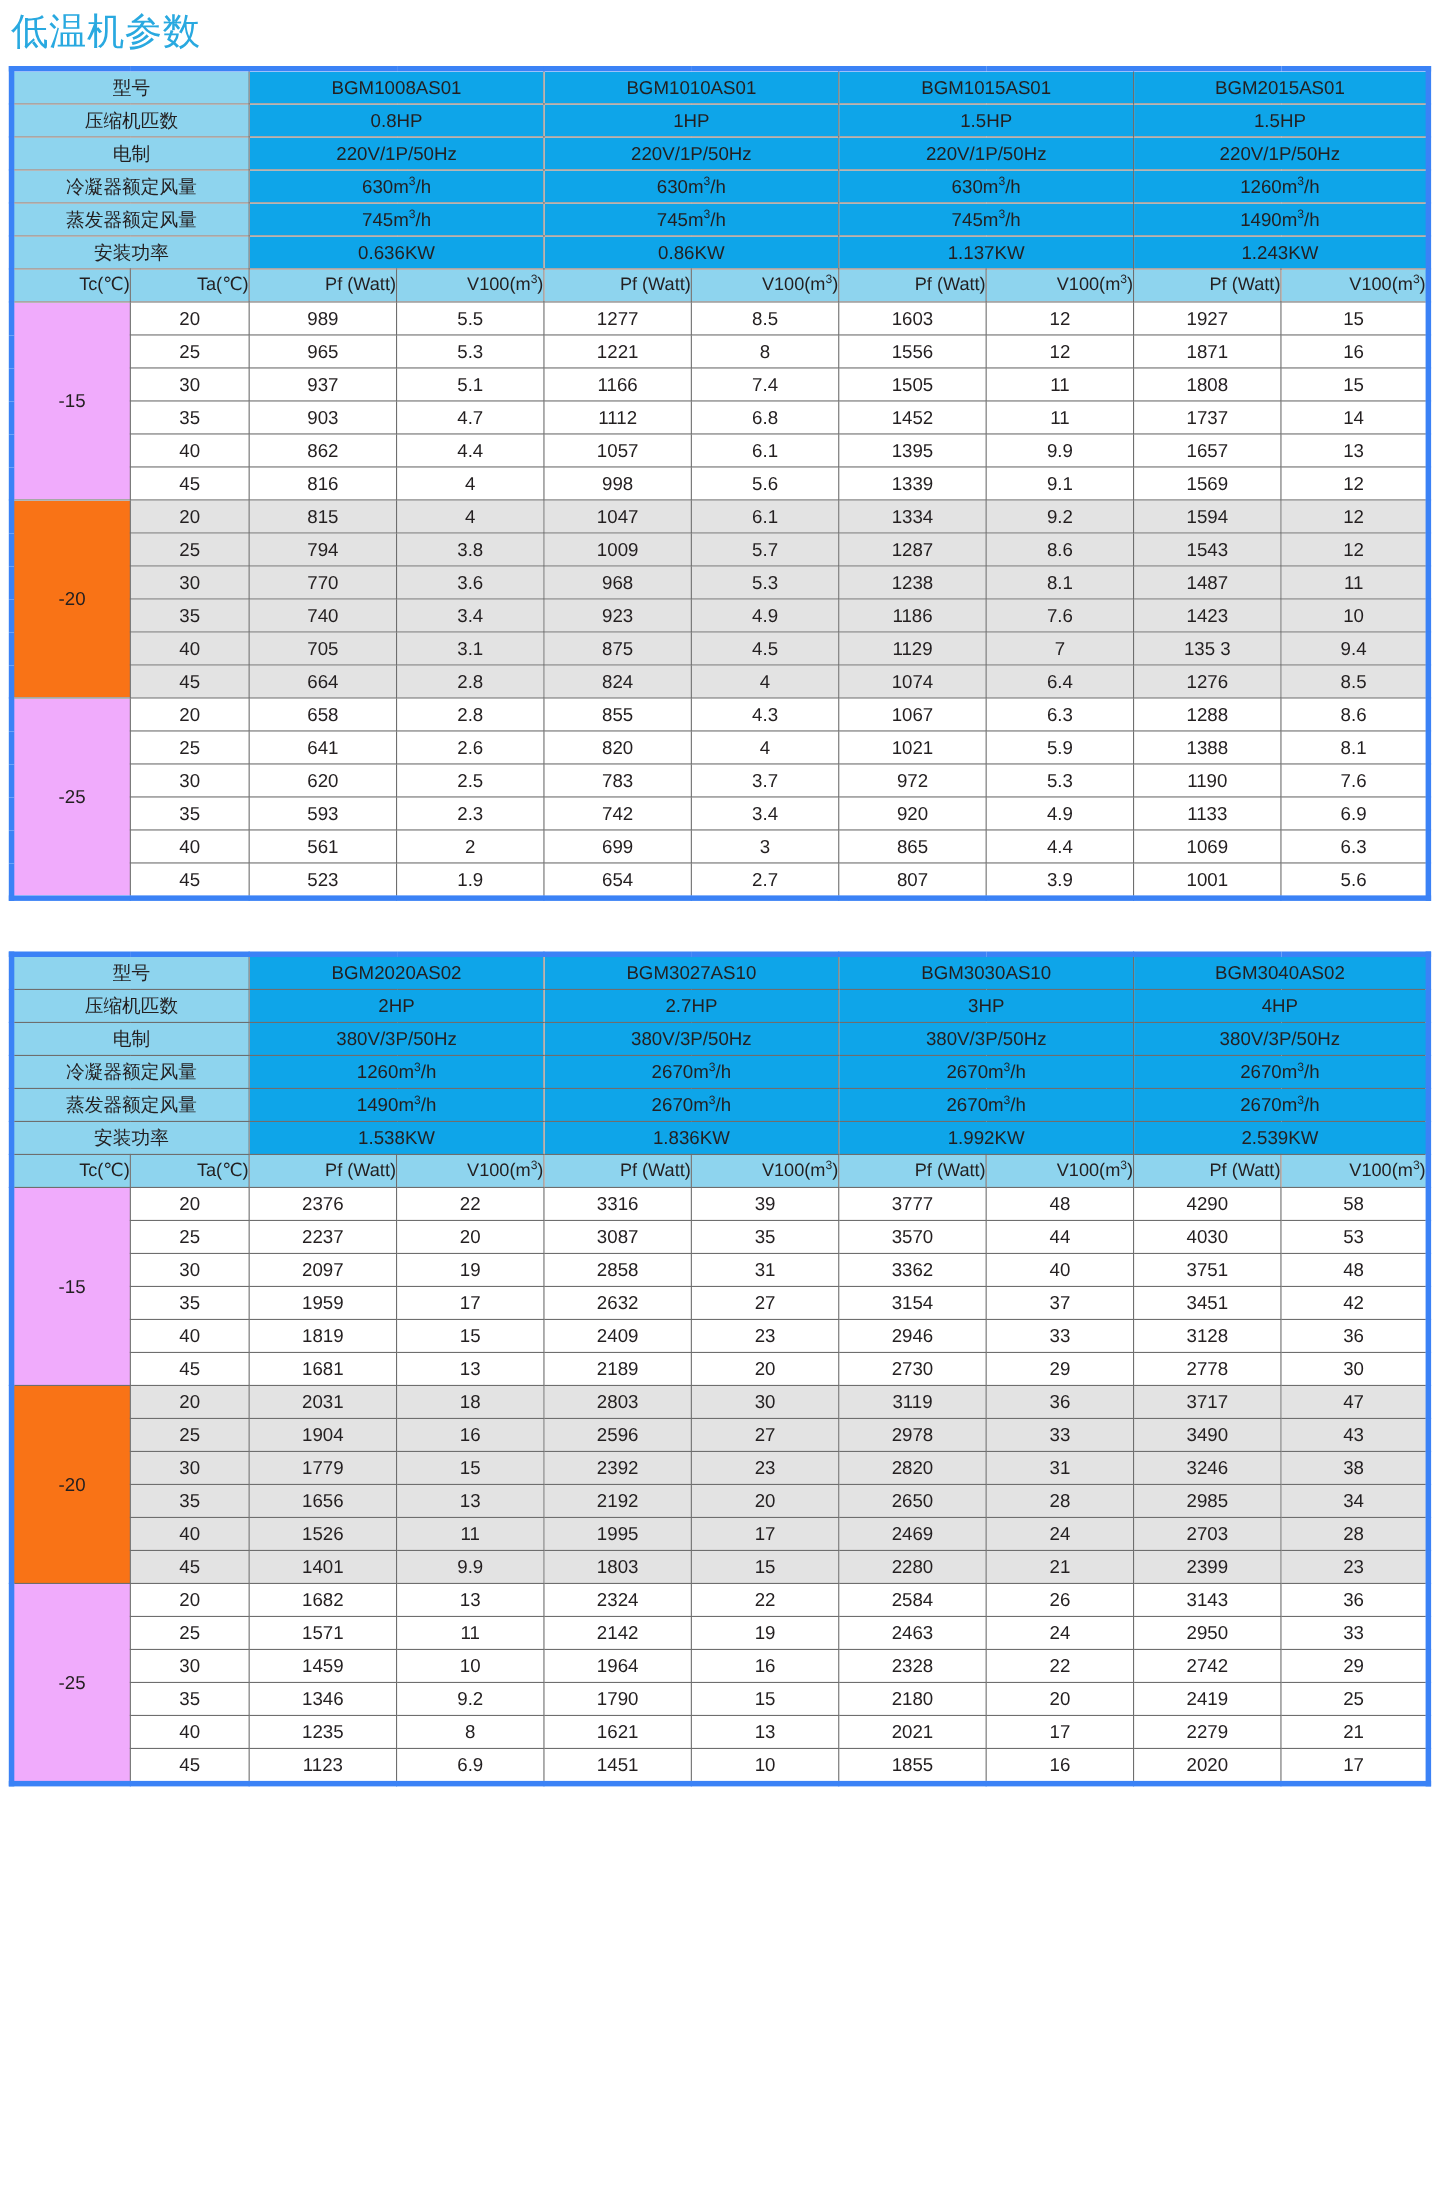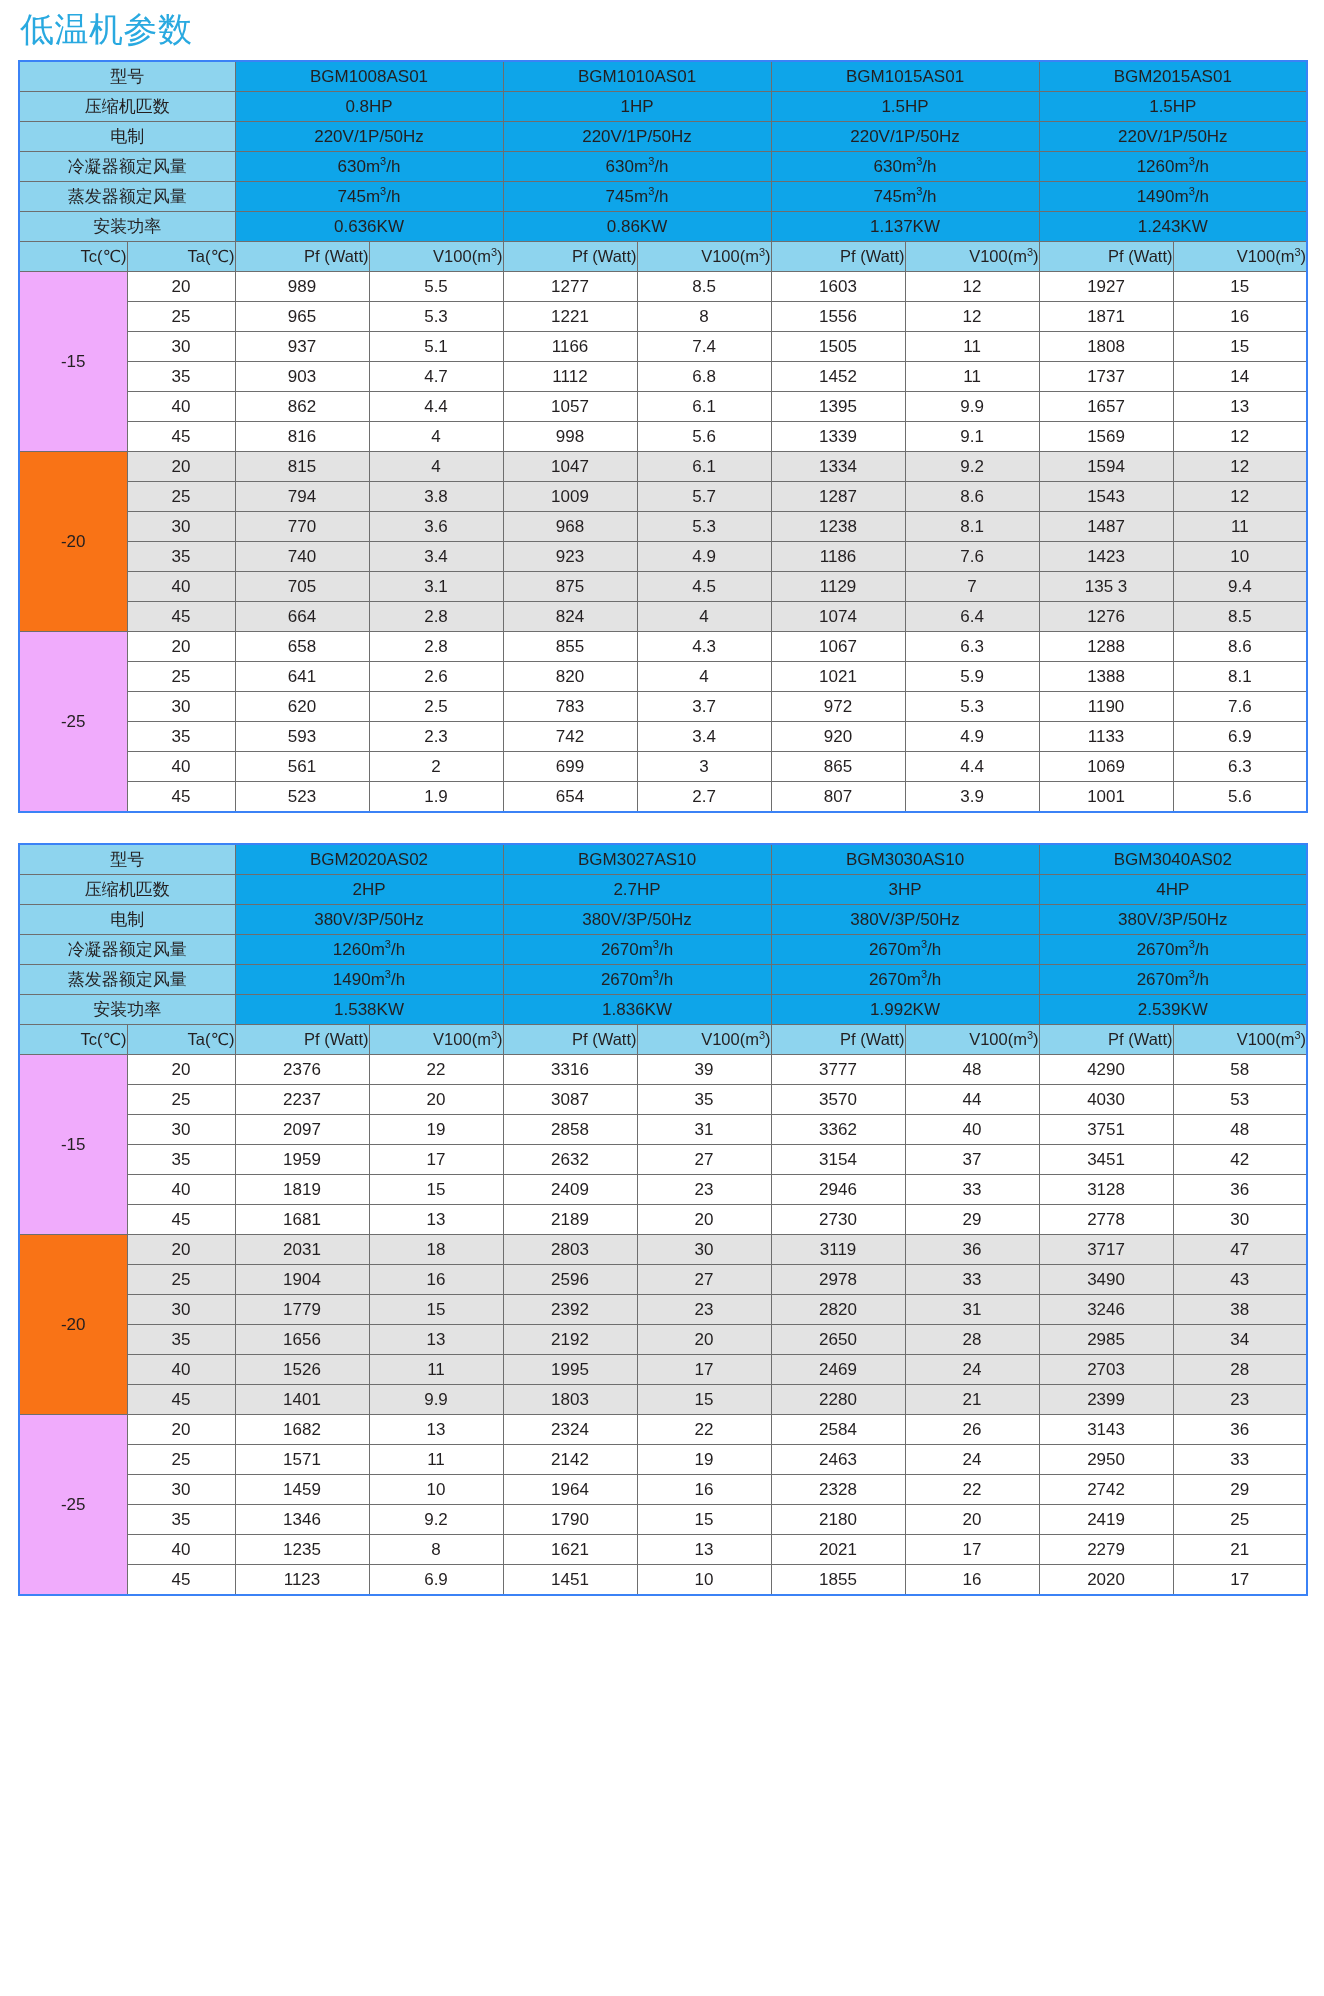--- a/index.html
+++ b/index.html
@@ -13,38 +13,38 @@
     height: 1996px;
     font-family: "Liberation Sans", "DejaVu Sans", sans-serif;
     color: #231f20;
     -webkit-font-smoothing: antialiased;
   }
   .page {
     position: relative;
     width: 1324px;
     height: 1960px;
     box-sizing: border-box;
-    padding: 0 18px;
+    padding: 0 8px;
   }
   .page-title {
     font-size: 34px;
     line-height: 46px;
     color: #29a9e0;
     font-weight: 400;
     letter-spacing: 0.5px;
     padding: 6px 0 8px 2px;
     margin: 0;
   }
 
   table.spec {
     border-collapse: collapse;
     table-layout: fixed;
     width: 1288px;
-    margin: 0 0 0 0;
-    border: 2px solid #3b82f6;
+    margin: 0 0 16px 0;
+    border: 5px solid #3b82f6;
   }
   table.spec + .table-gap {
     height: 30px;
   }
   table.spec td, table.spec th {
     border: 1px solid #6e6e6e;
     text-align: center;
     vertical-align: middle;
     font-weight: 400;
     font-size: 17px;

